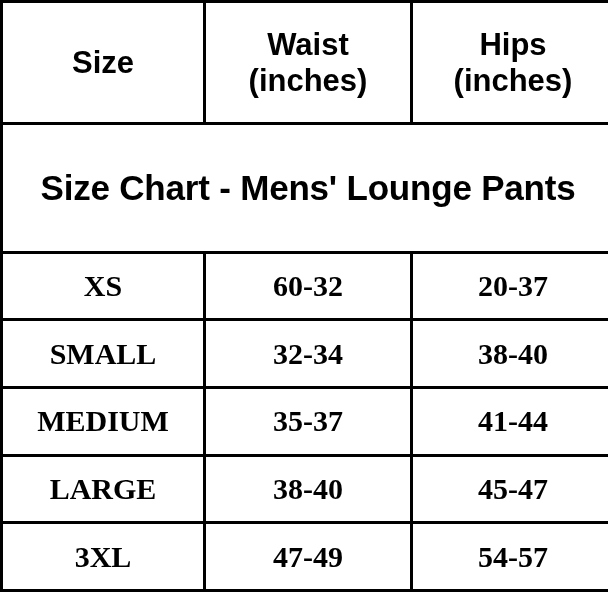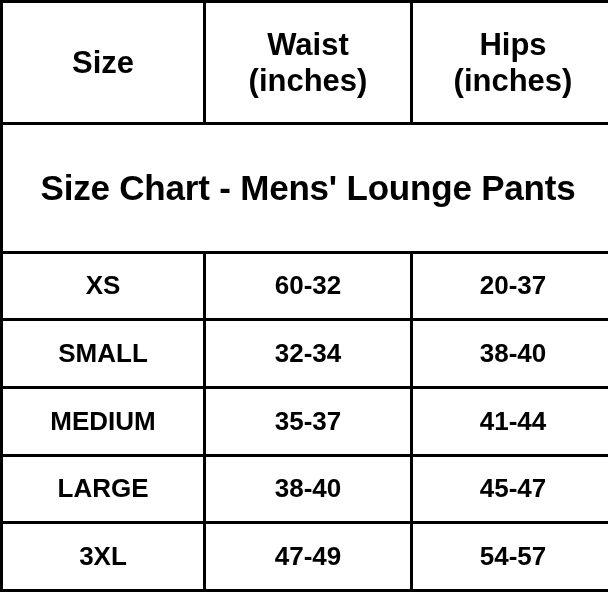--- a/index.html
+++ b/index.html
@@ -45,23 +45,24 @@
   .head-cell {
     font-size: 31px;
     line-height: 1.15;
     height: 100px;
     padding: 2px 4px;
   }
   .head-cell .sub {
     display: block;
   }
   .data-cell {
-    font-size: 26px;
+    font-size: 30px;
     height: 54px;
     font-weight: normal;
+    font-family: Liberation Serif, serif;
   }
   .col-size { width: 200px; }
   .col-waist { width: 204px; }
   .col-hips { width: 200px; }
 </style>
 </head>
 <body>
 
 <div class="sheet">
   <table class="size-chart">

